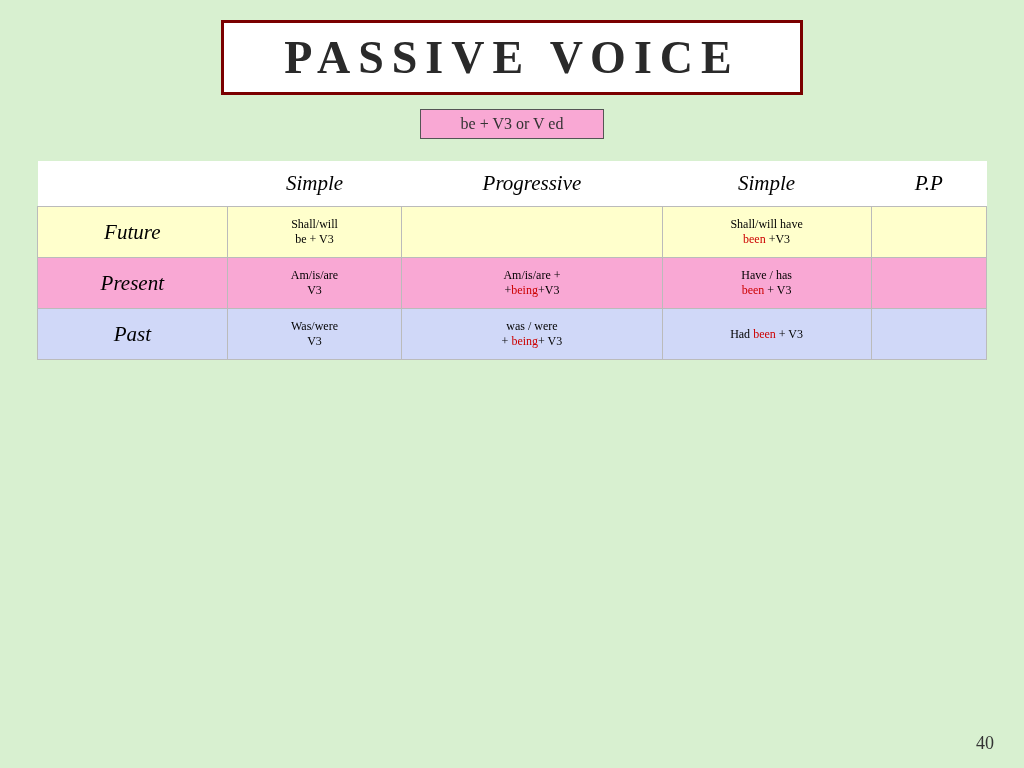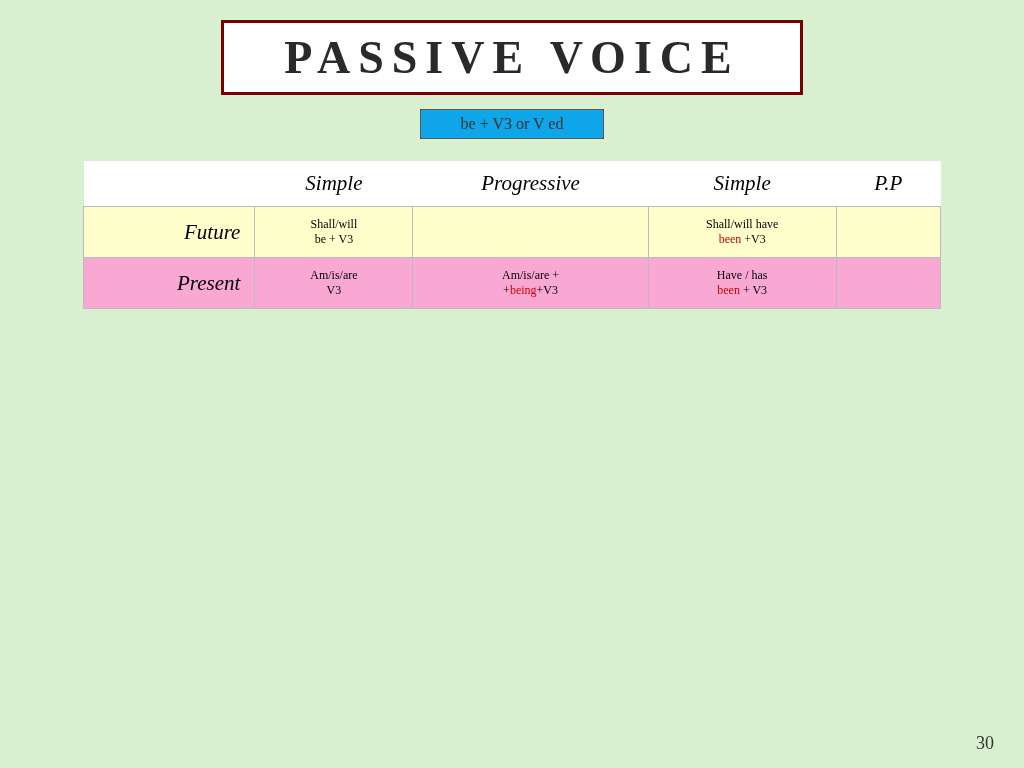--- a/index.html
+++ b/index.html
@@ -27,32 +27,32 @@
     .title-text {
       font-size: 46px;
       font-weight: bold;
       color: #2a2a2a;
       letter-spacing: 8px;
     }
 
     .subtitle-box {
       border: 1.5px solid #555;
       padding: 5px 40px;
-      background: #0ea5e9;
+      background: #f9a8d4;
       margin-bottom: 22px;
     }
 
     .subtitle-text {
       font-size: 16px;
       color: #333;
     }
 
     table {
       border-collapse: collapse;
-      width: 858px;
+      width: 950px;
     }
 
     th, td {
       border: 1px solid #bbb;
       padding: 10px 14px;
       text-align: center;
       vertical-align: middle;
       font-size: 12px;
     }
 
@@ -76,21 +76,21 @@
     .row-present td {
       background-color: #f9a8d4;
     }
 
     .row-past td {
       background-color: #d0d8f8;
     }
 
     .row-label {
       font-style: italic;
-      text-align: right;
+      text-align: center;
       font-size: 21px;
     }
 
     .red-bold {
       color: #cc0000;
       font-weight: normal;
     }
 
     .page-number {
       position: absolute;
@@ -140,16 +140,27 @@
       <td>
         Am/is/are +<br>+<span class="red-bold">being</span>+V3
       </td>
       <td>
         Have / has<br>
         <span class="red-bold">been</span> + V3
       </td>
       <td></td>
     </tr>
 
+    <tr class="row-past">
+      <td class="row-label">Past</td>
+      <td>Was/were<br>V3</td>
+      <td>
+        was / were<br>+ <span class="red-bold">being</span>+ V3
+      </td>
+      <td>
+        Had <span class="red-bold">been</span> + V3
+      </td>
+      <td></td>
+    </tr>
   </tbody>
 </table>
 
-<div class="page-number">30</div>
+<div class="page-number">40</div>
 
 </body></html>

